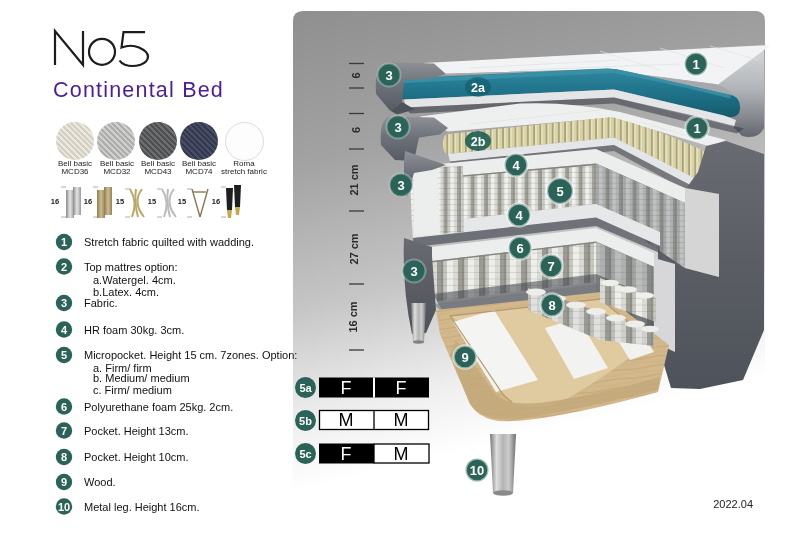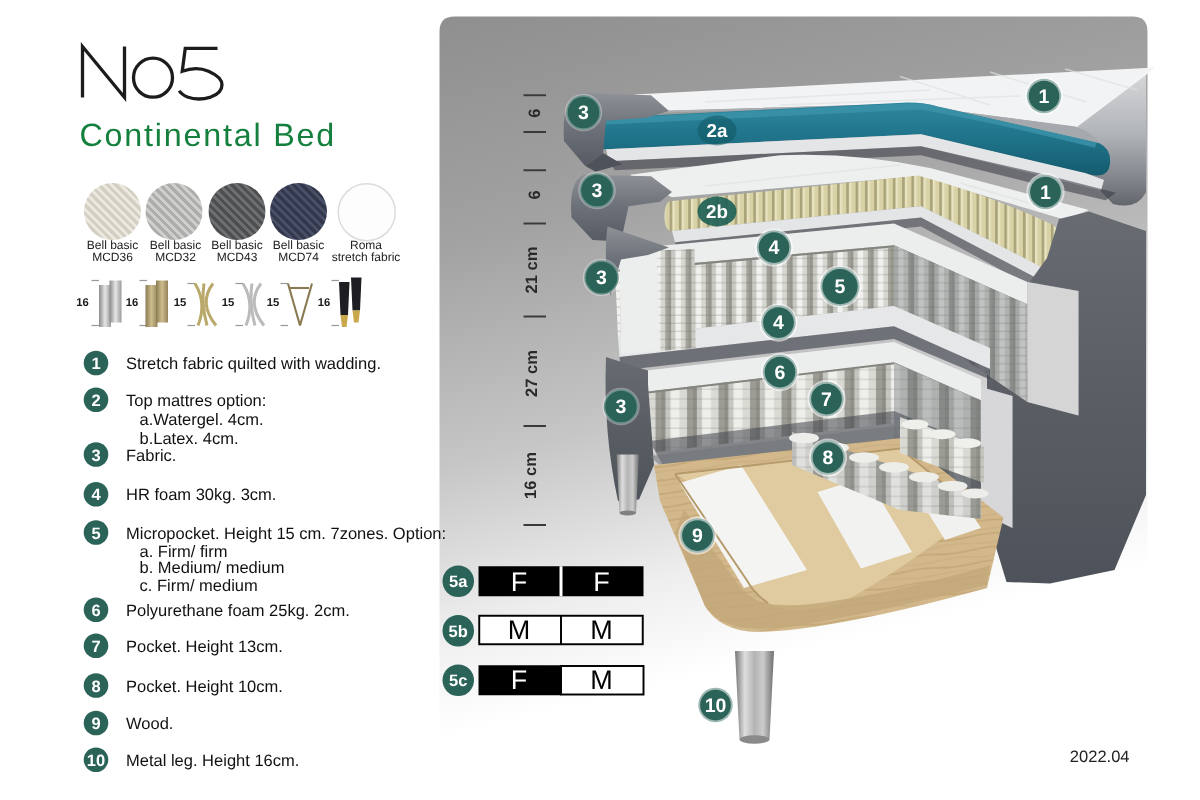--- a/index.html
+++ b/index.html
@@ -326,21 +326,21 @@
     <text x="753" y="508" fill="#222" font-size="11" text-anchor="end" font-family="Liberation Sans, sans-serif">2022.04</text>
   </svg>
 
   <svg class="abs" style="left:0;top:0" width="300" height="120" viewBox="0 0 300 120">
     <g fill="none" stroke="#1c1c1c" stroke-width="2.2">
       <path d="M55,65 V31 L83,65 V31"></path>
       <circle cx="102" cy="51.8" r="13"></circle>
       <path d="M145,32.2 H123.5 L121.5,47.5 Q131,44 139,47.5 Q148,51.5 148,56.5 Q148,62 140.5,64.7 Q132,67.3 125,64.7 Q121,63 119.5,60.5"></path>
     </g>
   </svg>
-  <div class="abs" style="left:53px;top:77.5px;font-size:21.5px;color:#15803d;letter-spacing:1.2px;">Continental Bed</div>
+  <div class="abs" style="left:53px;top:77.5px;font-size:21.5px;color:#4c1d95;letter-spacing:1.2px;">Continental Bed</div>
 
   <div class="abs" style="left:56px;top:122px;width:220px;height:40px;">
 
     <div class="abs" style="left:0px;top:0px;width:38px;height:38px;border-radius:50%;background:repeating-linear-gradient(45deg,#d3cfc2 0 2px,#ebe8df 2px 4px),#d8d4c9;"></div>
 
     <div class="abs" style="left:41px;top:0px;width:38px;height:38px;border-radius:50%;background:repeating-linear-gradient(45deg,#adadab 0 2px,#cfcfcd 2px 4px),#b5b5b3;"></div>
 
     <div class="abs" style="left:83px;top:0px;width:38px;height:38px;border-radius:50%;background:repeating-linear-gradient(45deg,#4e4f51 0 2px,#6e6f71 2px 4px),#58595b;"></div>
 
     <div class="abs" style="left:124px;top:0px;width:38px;height:38px;border-radius:50%;background:repeating-linear-gradient(45deg,#34384c 0 2px,#4a4f68 2px 4px),#3b3f54;"></div>

